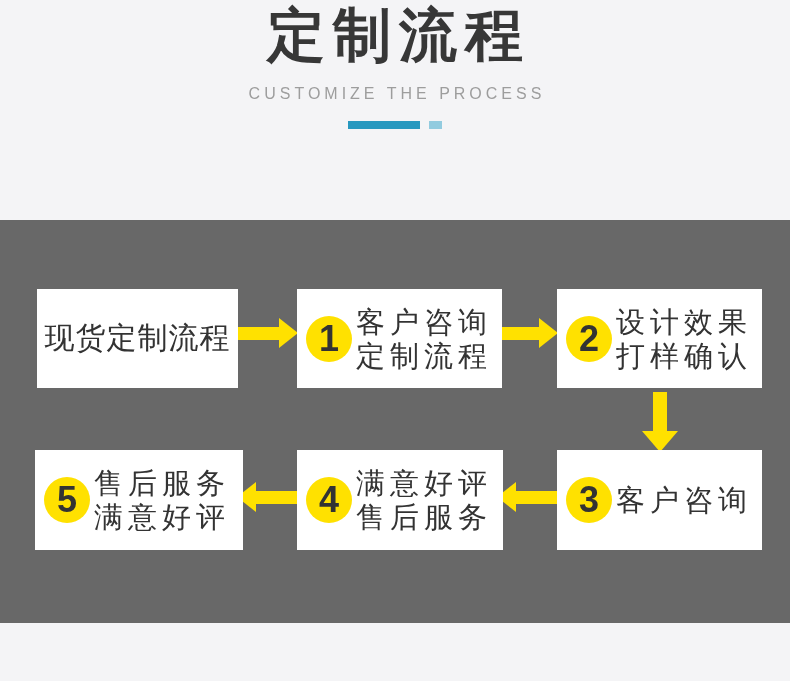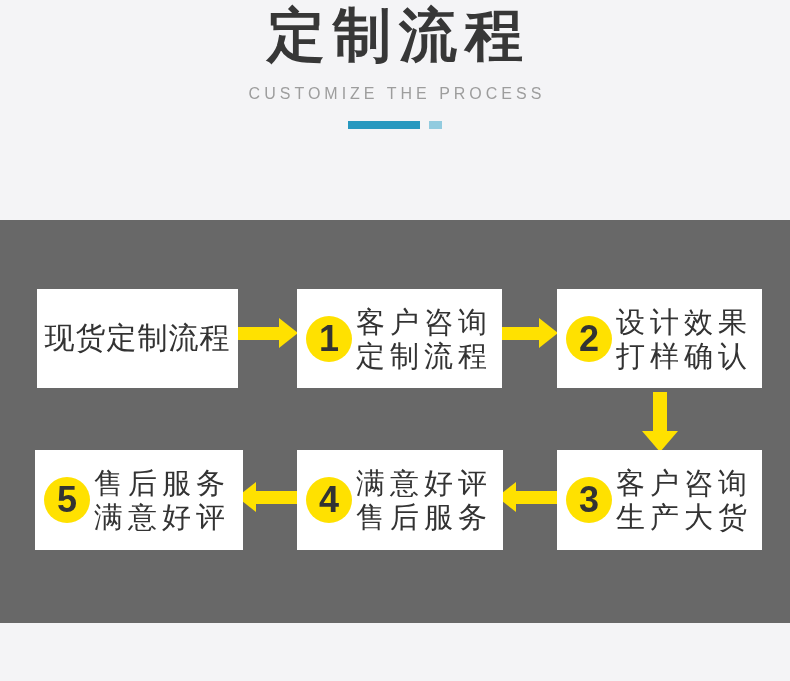--- a/index.html
+++ b/index.html
@@ -118,21 +118,20 @@
 
     <div class="arrow-down" style="left:642px; top:172px; width:36px; height:60px;">
       <span class="shaft"></span>
       <span class="head"></span>
     </div>
 
     <div class="box step" style="left:557px; top:230px; width:205px; height:100px;">
       <span class="badge">3</span>
       <span class="lines">
         <span>客户咨询</span>
-        <span>生产大货</span>
       </span>
     </div>
 
     <div class="arrow-left" style="left:497px; top:262px; width:60px; height:30px;">
       <span class="head"></span>
       <span class="shaft"></span>
     </div>
 
     <div class="box step" style="left:297px; top:230px; width:206px; height:100px;">
       <span class="badge">4</span>

